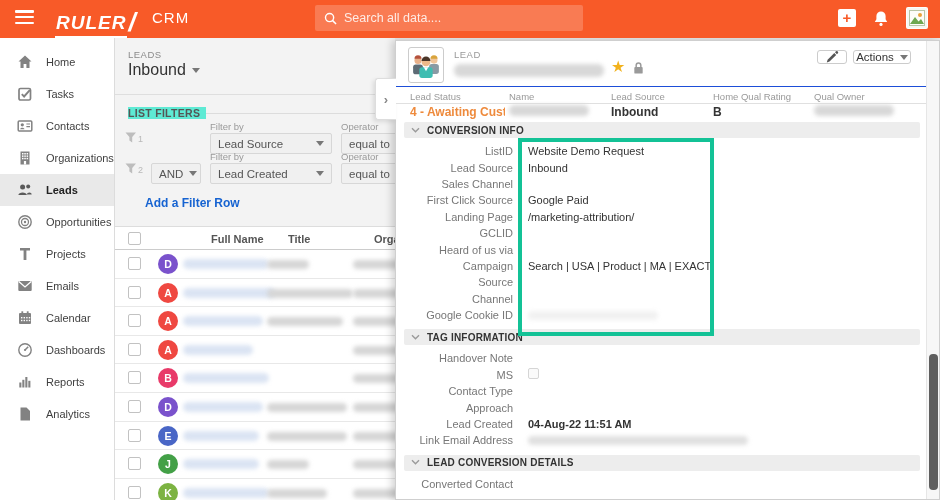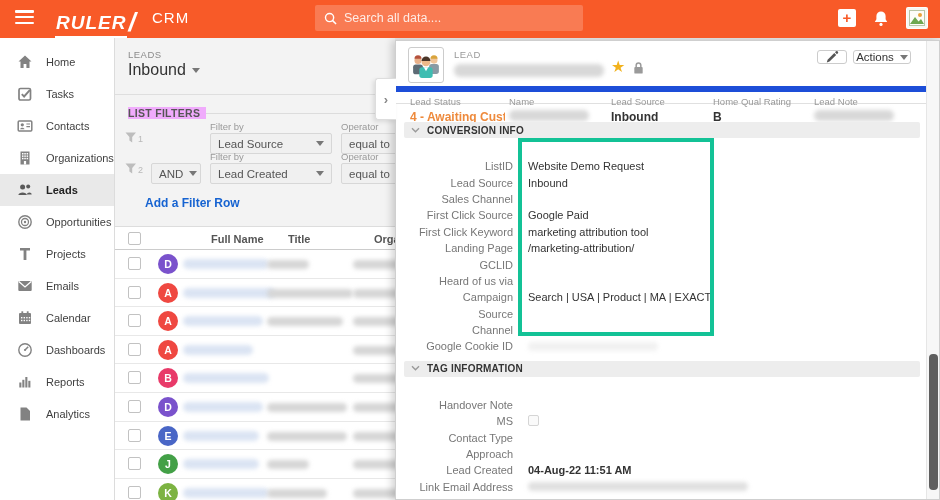--- a/index.html
+++ b/index.html
@@ -31,21 +31,21 @@
   .side-item.active .si-icon { color:#5a5a5a; }
   .si-label { font-size:11px; color:#3f3f3f;text-align:right; }
   .side-item.active .si-label { font-weight:bold; color:#222; }
 
   
   .listcol { position:absolute; left:115px; top:36px; width:280px; bottom:0; background:#f3f3f3; overflow:hidden; z-index:5; }
   .l-entity { position:absolute; left:13px; top:13px; font-size:9.5px; color:#8a8a8a; letter-spacing:0.5px; }
   .l-view { position:absolute; left:13px; top:25px; font-size:16px; color:#333; cursor:pointer; display:flex; align-items:center; gap:6px; }
   .caret { width:0; height:0; border-left:4px solid transparent; border-right:4px solid transparent; border-top:5px solid #777; display:inline-block; }
   .l-divider { position:absolute; top:58px; left:0; right:0; border-top:1px solid #dedede; }
-  .lf-title { position:absolute; left:13px; top:71px; font-size:10.5px; font-weight:bold; color:#555; letter-spacing:0.3px; background:#f0abfc; z-index:2; padding-right:6px; }
+  .lf-title { position:absolute; left:13px; top:71px; font-size:10.5px; font-weight:bold; color:#555; letter-spacing:0.3px; background:#5eead4; z-index:2; padding-right:6px; }
   .lf-line { position:absolute; top:77px; left:90px; right:0; border-top:1px solid #dcdcdc; }
   .flt-label { position:absolute; font-size:9.5px; color:#999; }
   .select { position:absolute; height:21px; background:#f0f0f0; border:1px solid #d7d7d7; border-radius:2px; display:flex; align-items:center; padding:0 7px; font-size:11.5px; color:#555; cursor:pointer; justify-content:space-between; gap:6px; }
   .funnel { position:absolute; width:22px; color:#b9b9b9; font-size:9px; display:flex; align-items:flex-end; }
   .add-link { position:absolute; left:30px; top:160px; font-size:12px; font-weight:bold; color:#1663D1; cursor:pointer; }
 
   .thead { position:absolute; top:190px; left:0; right:0; height:24px; background:#fff; border-top:1px solid #ddd; border-bottom:1px solid #ccc; }
   .thead .th { position:absolute; top:6px; font-size:11px; font-weight:bold; color:#555; white-space:nowrap; overflow:hidden;padding-left:21px; }
   .cb { width:13px; height:13px; border:1.5px solid #c2c2c2; border-radius:2px; background:#fff; display:inline-block; cursor:pointer; }
   .tbody { position:absolute; top:214px; left:0; right:0; bottom:0; background:#fff; }
@@ -61,30 +61,30 @@
   .detail { position:absolute; left:395px; top:40px; right:0; bottom:0; background:#fff; z-index:30; border:1px solid #cfcfcf; box-shadow:-3px 0 8px rgba(0,0,0,0.18); }
   .collapse-tab { position:absolute; left:-21px; top:37px; width:21px; height:42px; background:#fff; border:1px solid #ddd; border-right:none; border-radius:3px 0 0 3px; box-shadow:-2px 2px 4px rgba(0,0,0,0.10); display:flex; align-items:center; justify-content:center; color:#888; font-size:13px; font-weight:bold; cursor:pointer; }
   .p-avatar { position:absolute; left:12px; top:6px; width:36px; height:36px; border:1px solid #ccc; border-radius:3px; background:#fff; display:flex; align-items:center; justify-content:center; }
   .p-entity { position:absolute; left:58px; top:8px; font-size:9.5px; color:#999; letter-spacing:0.5px; }
   .p-name-pill { position:absolute; left:58px; top:23px; width:150px; height:13px; }
   .p-star { position:absolute; left:215px; top:16px; color:#F2B21D; font-size:16px; cursor:pointer; }
   .p-lock { position:absolute; left:236px; top:20px; display:flex; }
   .btn { position:absolute; top:9px; height:14px; background:#fff; border:1px solid #ccc; border-radius:3px; display:flex; align-items:center; justify-content:center; cursor:pointer; }
   .edit-btn { right:92px; width:30px; }
   .actions-btn { right:28px; width:58px; font-size:11.5px; color:#333; gap:6px; }
-  .summary { position:absolute; top:45px; left:0; right:13px; height:18px; border-top:6px solid #1d4ed8; border-bottom:1px solid #e0e0e0; background:#fff; }
+  .summary { position:absolute; top:45px; left:0; right:13px; height:18px; border-top:1px solid #1d4ed8; border-bottom:1px solid #e0e0e0; background:#fff; }
   .sum-item { position:absolute; top:4px; }
   .sum-item:nth-child(1){left:14px;} .sum-item:nth-child(2){left:113px;} .sum-item:nth-child(3){left:215px;} .sum-item:nth-child(4){left:317px;} .sum-item:nth-child(5){left:418px;}
   .sum-label { font-size:9.5px; color:#999; }
   .sum-value { font-size:12px; font-weight:bold; color:#333; margin-top:3px; white-space:nowrap; max-width:95px; overflow:hidden; }
   .sum-pill { width:80px; height:11px; }
   .sections { position:absolute; top:79px; left:0; right:13px; bottom:0; overflow:hidden; }
   .sec-bar { margin:2px 6px 0 8px; height:16px; background:#ededed; border-radius:2px; display:flex; align-items:center; gap:7px; padding-left:7px; cursor:pointer; }
   .sec-title { font-size:10px; font-weight:bold; color:#333; letter-spacing:0.2px; }
-  .sec-fields { padding-bottom:4px;margin-top:20px; }
+  .sec-fields { padding-top:5px; padding-bottom:4px; }
   .field-row { display:flex; align-items:center; height:16.4px; font-size:11px; }
   .f-label { width:117px; text-align:right; color:#777; flex:0 0 auto; }
   .f-value { margin-left:15px; color:#333; white-space:nowrap; }
   .val-pill { width:220px; height:9px; background:#e0e0e0; }
   .val-pill.faint { opacity:0.45; width:130px; }
   .mini-cb { width:11px; height:11px; border:1px solid #d5d5d5; border-radius:2px; background:#fafafa; display:inline-block; }
   .highlight-box { position:absolute; left:122px; top:97px; width:196px; height:198px; border:4px solid #13C296; z-index:6; pointer-events:none; }
   .panel-scroll { position:absolute; top:0; right:0; width:13px; bottom:0; background:#f7f7f7; border-left:1px solid #e6e6e6; }
   .panel-thumb { position:absolute; top:313px; left:1.5px; width:9px; height:136px; background:#5f5f5f; border-radius:4px; cursor:grab; }
 </style>
@@ -433,21 +433,21 @@
   </div>
         <div class="sum-item">
     <div class="sum-label">Lead Source</div>
     <div class="sum-value">Inbound</div>
   </div>
         <div class="sum-item">
     <div class="sum-label">Home Qual Rating</div>
     <div class="sum-value">B</div>
   </div>
         <div class="sum-item">
-    <div class="sum-label">Lead Note</div>
+    <div class="sum-label">Qual Owner</div>
     <div class="sum-value pill sum-pill"></div>
   </div>
       </div>
     <div class="sections">
         <div class="section">
     <div class="sec-bar">
       <svg width="9" height="7" viewBox="0 0 10 8">
               <path d="M1 1.5 L5 5.5 L9 1.5" fill="none" stroke="#9a9a9a" stroke-width="1.6"></path>
             </svg>
       <span class="sec-title">CONVERSION INFO</span>
@@ -463,24 +463,20 @@
   </div>
             <div class="field-row">
     <div class="f-label">Sales Channel</div>
     <div class="f-value"></div>
   </div>
             <div class="field-row">
     <div class="f-label">First Click Source</div>
     <div class="f-value">Google Paid</div>
   </div>
             <div class="field-row">
-    <div class="f-label">First Click Keyword</div>
-    <div class="f-value">marketing attribution tool</div>
-  </div>
-            <div class="field-row">
     <div class="f-label">Landing Page</div>
     <div class="f-value">/marketing-attribution/</div>
   </div>
             <div class="field-row">
     <div class="f-label">GCLID</div>
     <div class="f-value"></div>
   </div>
             <div class="field-row">
     <div class="f-label">Heard of us via</div>
     <div class="f-value"></div>

